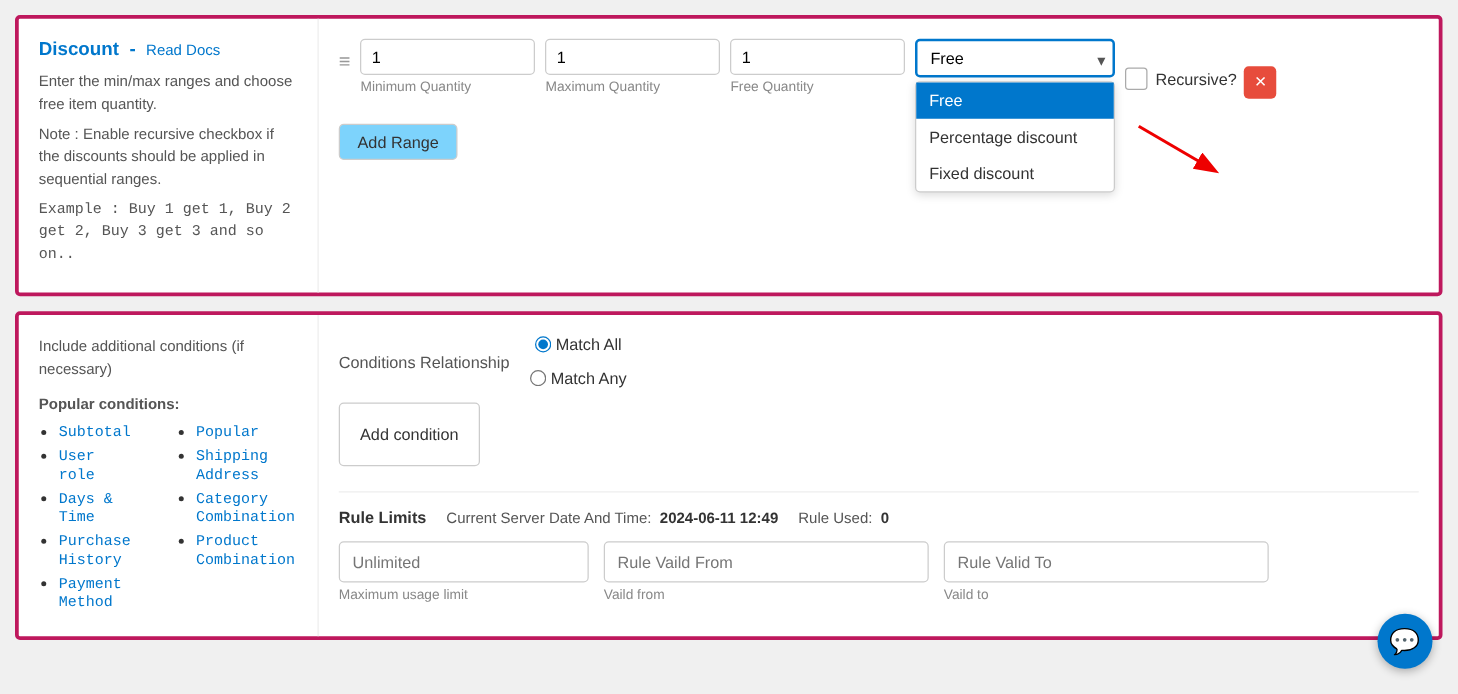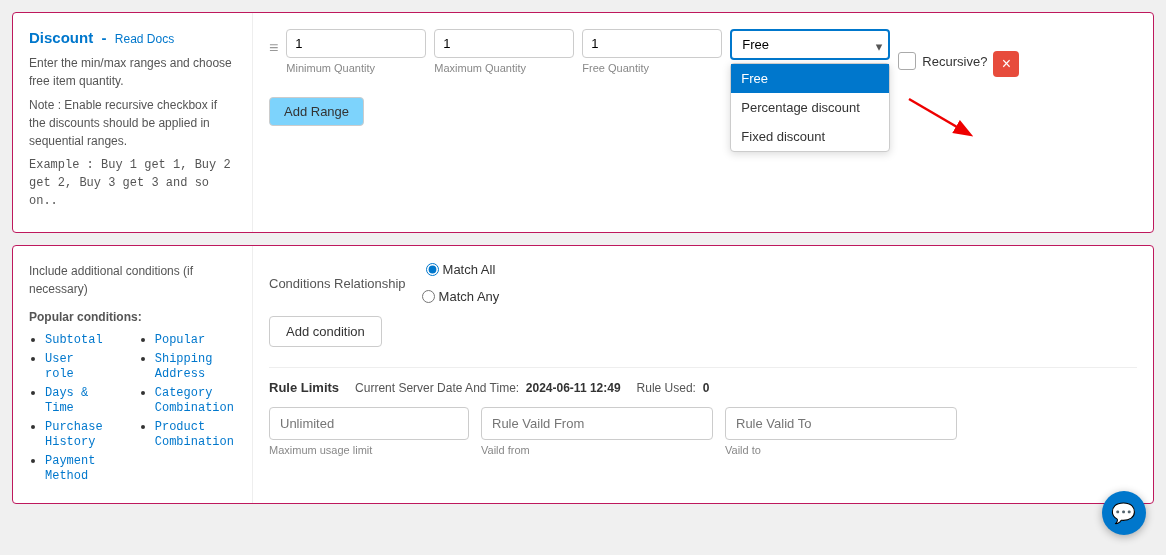--- a/index.html
+++ b/index.html
@@ -14,21 +14,21 @@
     .page-container {
       padding: 12px;
       display: flex;
       flex-direction: column;
       gap: 12px;
     }
 
     
     .panel {
       background: #fff;
-      border: 1px solid #be185d;
+      border: 3px solid #be185d;
       border-radius: 4px;
       display: flex;
       flex-direction: row;
     }
     .panel-left {
       width: 240px;
       padding: 16px;
       flex-shrink: 0;
       border-right: 1px solid #eee;
     }
@@ -205,21 +205,21 @@
       font-size: 13px;
     }
     .radio-option input[type="radio"] {
       accent-color: #0077cc;
     }
 
     .add-condition-btn {
       background: #fff;
       border: 1px solid #ccc;
       border-radius: 4px;
-      padding: 7px 16px;
+      padding: 17px 16px;
       font-size: 13px;
       cursor: pointer;
       color: #333;
     }
 
     
     .rule-limits-section {
       margin-top: 20px;
       border-top: 1px solid #eee;
       padding-top: 12px;
@@ -260,21 +260,21 @@
     .rule-input-group input {
       border: 1px solid #ccc;
       border-radius: 4px;
       padding: 8px 10px;
       font-size: 13px;
       width: 200px;
       outline: none;
       color: #999;
     }
     .rule-input-group.wide input {
-      width: 232px;
+      width: 260px;
     }
     .rule-input-label {
       font-size: 11px;
       color: #888;
       margin-top: 4px;
     }
 
     
     .popular-title {
       font-size: 13px;

